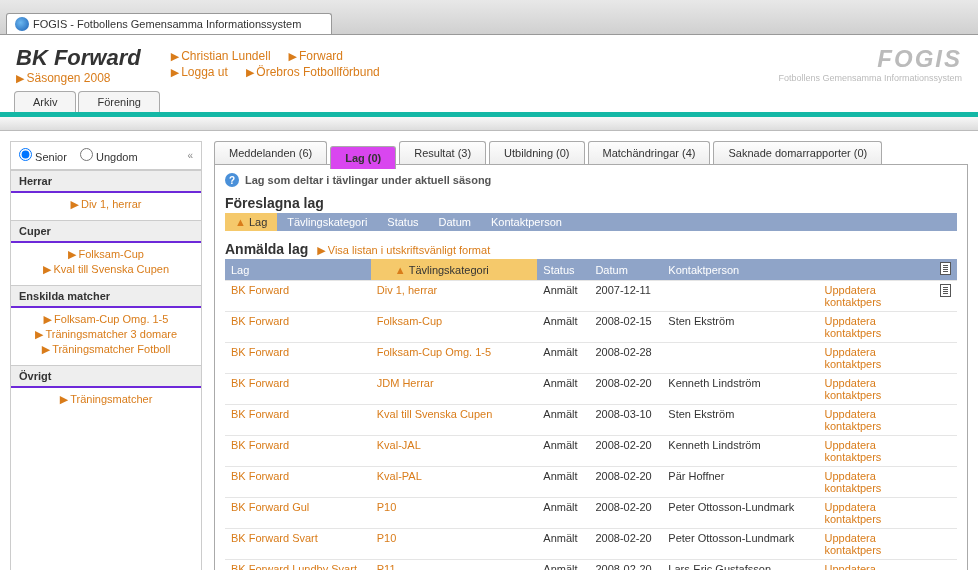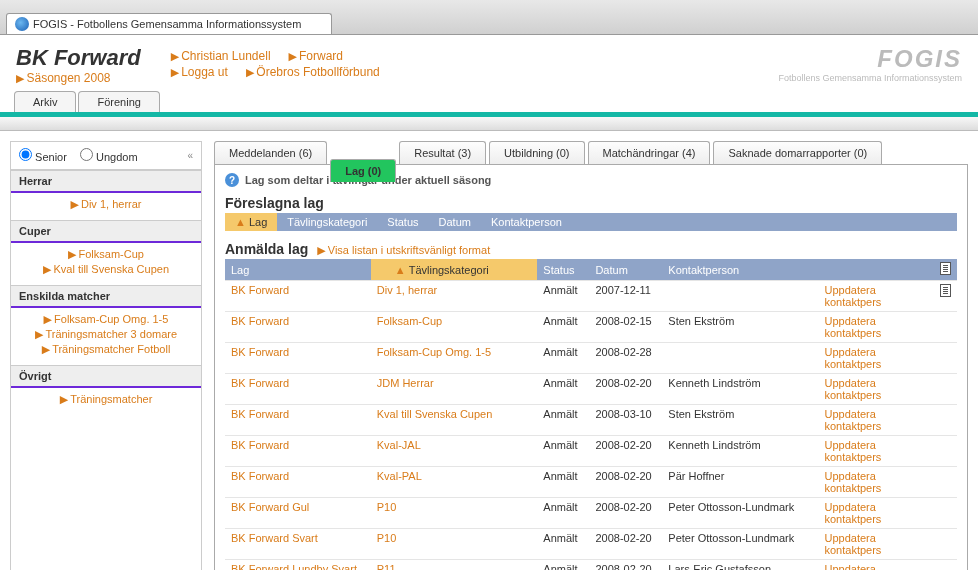--- a/index.html
+++ b/index.html
@@ -35,21 +35,21 @@
 .sidebar-radio label { margin-right: 10px; }
 .sidebar-section-h { background: #eee; padding: 4px 8px; font-weight: bold; border-top: 1px solid #ccc; border-bottom: 2px solid #6d28d9; }
 .sidebar-section-h:first-of-type { border-top: none; }
 .sidebar-items { padding: 4px 8px 8px 8px; text-align: center; }
 .sidebar-items div { padding: 1px 0; }
 .collapse-chevrons { font-size: 10px; color: #888; cursor: pointer; }
 
 .main { flex: 1; }
 .main-tabs { display: flex; gap: 3px; }
 .main-tab { background: linear-gradient(#fdfdfd,#eee); border: 1px solid #aaa; border-bottom: none; padding: 5px 14px; border-radius: 3px 3px 0 0; font-size: 11px; cursor: pointer; white-space: nowrap; }
-.main-tab.active { background: #22c55e; font-weight: bold; position: relative; top: 18px; }
+.main-tab.active { background: #d946ef; font-weight: bold; position: relative; top: 5px; }
 .main-panel { border: 1px solid #aaa; padding: 8px 10px; background: #fff; border-top: 1px solid #aaa; }
 
 .panel-title { font-weight: bold; color: #555; display: flex; align-items: center; gap: 6px; margin-bottom: 8px; }
 .info-icon { width: 14px; height: 14px; border-radius: 50%; background: #4a90d9; color: #fff; font-weight: bold; font-size: 10px; display: inline-flex; align-items: center; justify-content: center; }
 
 .subhead { font-weight: bold; font-size: 14px; margin: 6px 0 2px 0; }
 
 
 .suggest-header { display: flex; background: #8fa4c8; color: #fff; font-size: 11px; }
 .suggest-header .col { padding: 3px 10px; }

